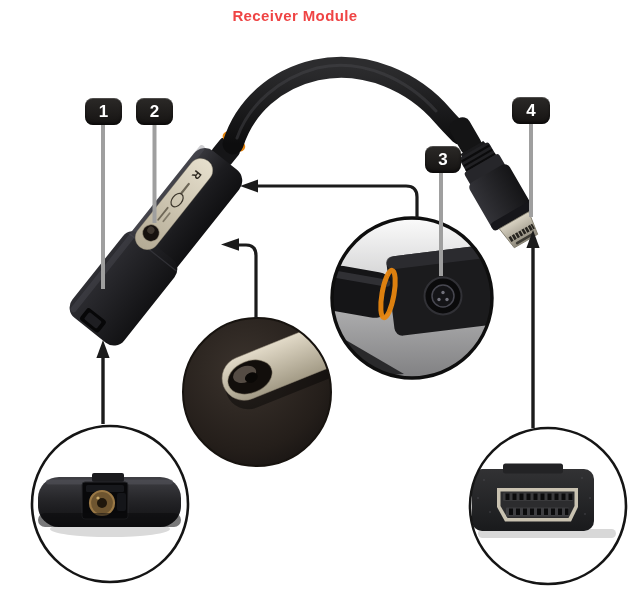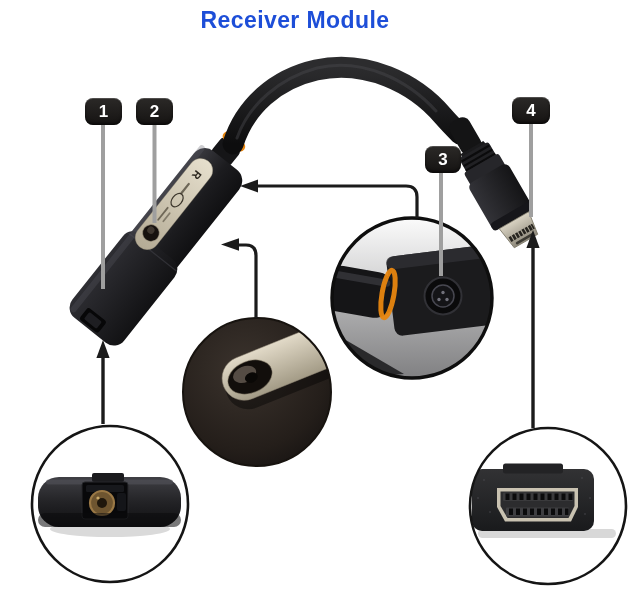--- a/index.html
+++ b/index.html
@@ -3,22 +3,22 @@
 <meta charset="utf-8">
 <style>
   html,body{margin:0;padding:0;background:#ffffff;}
   .stage{
     position:relative;width:640px;height:594px;background:#ffffff;
     font-family:"Liberation Sans",sans-serif;overflow:hidden;
   }
   .stage svg{position:absolute;left:0;top:0;}
   .title{
     position:absolute;left:95px;top:7px;width:400px;height:30px;
-    text-align:center;font-size:23px;font-weight:700;letter-spacing:.4px;
-    color:#1d4ed8;
+    text-align:center;font-size:15px;font-weight:700;letter-spacing:.4px;
+    color:#ef4444;
   }
   .badge{
     position:absolute;background:linear-gradient(#2b2927,#151312);
     color:#ffffff;border-radius:8px;
     display:flex;align-items:center;justify-content:center;
     font-size:17px;font-weight:700;
     box-shadow:inset 0 1px 0 rgba(255,255,255,.18), inset 0 -2px 3px rgba(0,0,0,.55);
   }
   .badge-1{left:85px;top:98px;width:37px;height:27px;}
   .badge-2{left:136px;top:98px;width:37px;height:27px;}

